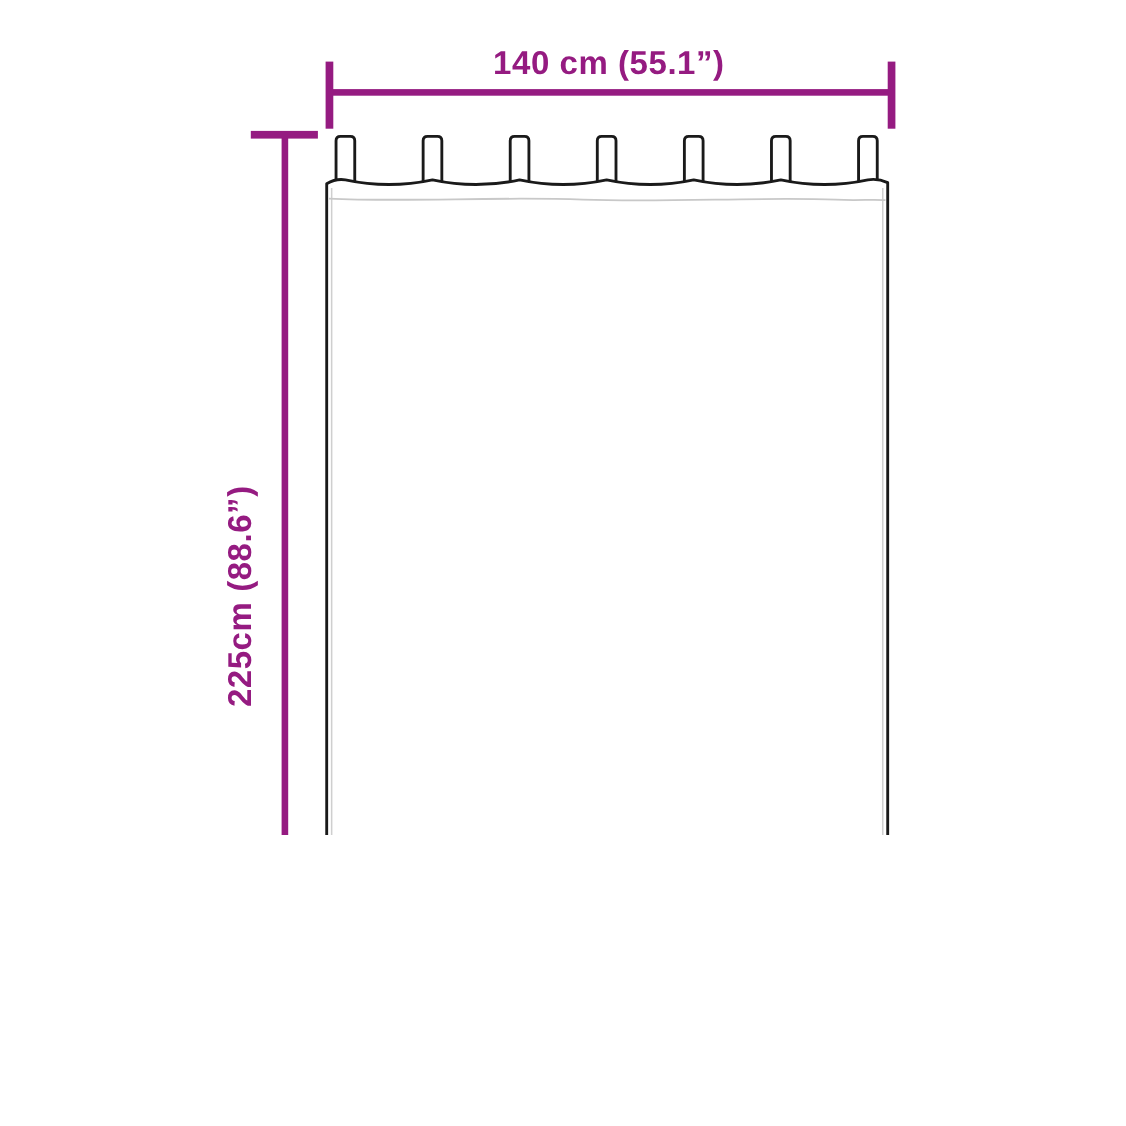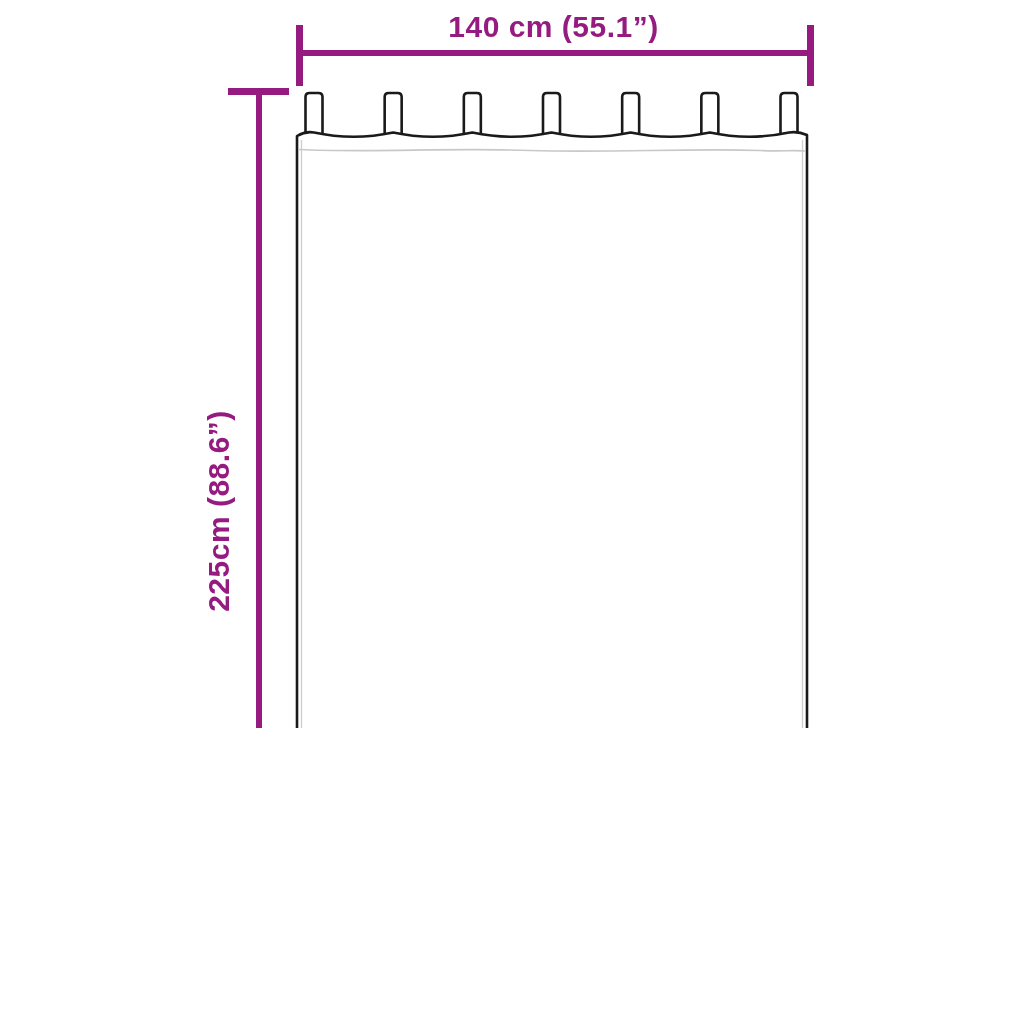--- a/index.html
+++ b/index.html
@@ -9,20 +9,21 @@
     --bg:#FFFFFF;
   }
   *{margin:0;padding:0;box-sizing:border-box;}
   html,body{background:var(--bg);}
   .canvas{
     position:relative;
     width:1024px;height:728px;
     background:var(--bg);
     overflow:hidden;
     font-family:"Liberation Sans", sans-serif;
+    margin-top:31px;
   }
   .curtain-svg{position:absolute;left:0;top:0;width:1024px;height:1024px;}
   .dim-label{
     position:absolute;
     color:var(--accent);
     font-weight:700;
     font-size:30px;
     letter-spacing:0.5px;
     white-space:nowrap;
   }

